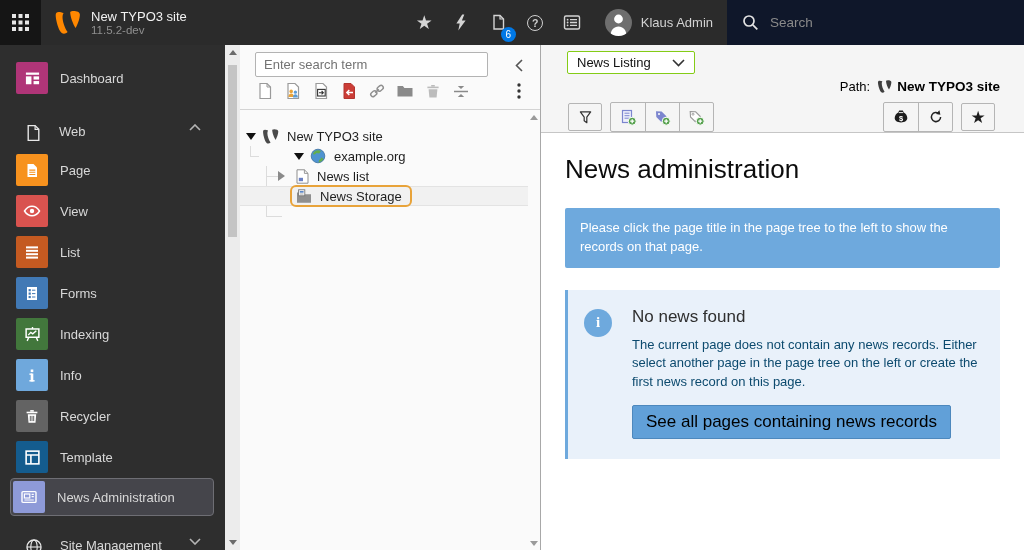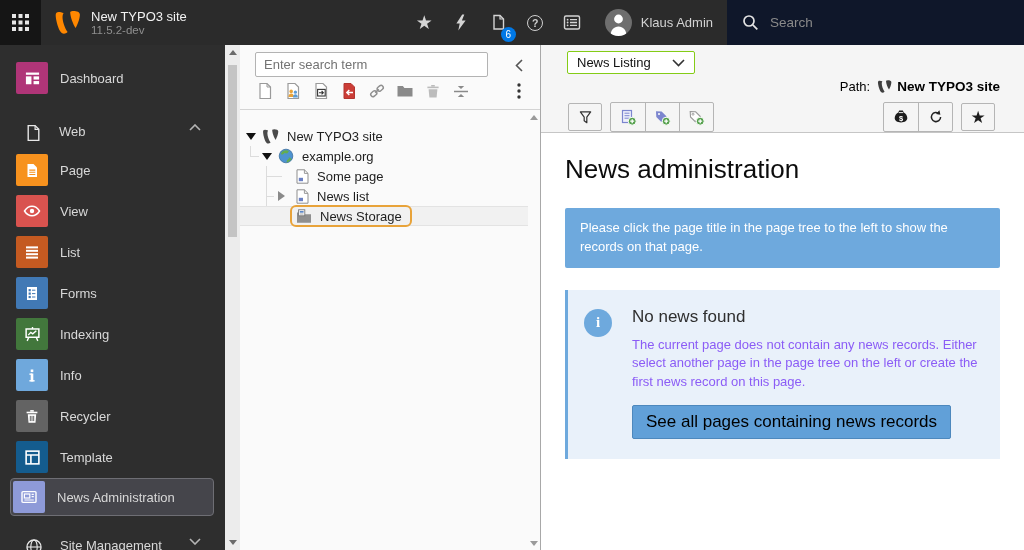--- a/index.html
+++ b/index.html
@@ -85,21 +85,21 @@
   .trow .nlabel { margin-left:8px; }
   .exp { width:10px; height:10px; flex:none; position:relative; }
   .exp.open::after { content:""; position:absolute; left:0; top:2px;
     border-left:5px solid transparent; border-right:5px solid transparent;
     border-top:7px solid #111; }
   .exp.closed::after { content:""; position:absolute; left:2px; top:0;
     border-top:5px solid transparent; border-bottom:5px solid transparent;
     border-left:7px solid #8a8a8a; }
   .nicon { flex:none; margin-left:6px; }
   .trow.lvl0 { padding-left:6px; }
-  .trow.lvl1 { padding-left:22px; }
+  .trow.lvl1 { padding-left:22px;margin-left:32px; }
   .trow.lvl2 { padding-left:36px; }
   .expslot { width:14px; flex:none; display:flex; align-items:center; }
   .trow.sel { background:#f1f1f1;
     box-shadow: inset 0 1px 0 #e3e3e3, inset 0 -1px 0 #e3e3e3; }
   .sel-ring { display:inline-flex; align-items:center; height:22px;
     border:2px solid #e8a33a; border-radius:6px; padding:0 8px 0 2px; background:#f1f1f1; }
   .sel-ring .nicon { margin-left:2px; }
   #treescroll { position:absolute; right:0; top:66px; bottom:0; width:12px; }
   #treescroll .sb-up { left:2px; border-bottom-color:#9a9a9a; top:4px; }
   #treescroll .sb-down { left:2px; border-top-color:#9a9a9a; bottom:4px; }
@@ -130,21 +130,21 @@
   #modbody h1 { margin:21px 24px 0; font-size:26px; font-weight:400; color:#0c0c0c; }
   .info-banner { margin:23px 24px 0; background:#6ea9dd; border-radius:2px;
     color:#fff; font-size:13px; line-height:1.45; padding:11px 15px; }
   .callout { margin:22px 24px 0; background:#e9f1fa; border-left:3px solid #6ea9dd;
     padding:17px 16px 20px; display:flex; }
   .co-icon { width:28px; height:28px; border-radius:50%; background:#6ea9dd; flex:none;
     color:#fff; font-size:15px; font-weight:bold; font-family:"Liberation Serif", serif;
     display:flex; align-items:center; justify-content:center; margin-top:2px; }
   .co-body { margin-left:20px; }
   .co-title { font-size:17px; color:#2f2f2f; font-weight:400; }
-  .co-text { margin-top:9px; font-size:13px; color:#8b5cf6; line-height:1.42;
+  .co-text { margin-top:9px; font-size:13px; color:#0c4a6e; line-height:1.42;
     max-width:355px; }
   .co-btn { margin-top:14px; display:inline-block; background:#61a0d8;
     border:1px solid #4d88bd; border-radius:2px; color:#000; font-size:17px;
     padding:6px 13px; cursor:pointer; font-family:inherit; }
 </style>
 </head>
 <body>
 
 <div id="topbar">
   <div class="tb-grid">
@@ -465,29 +465,20 @@
     <div class="trow lvl1">
       <span class="exp open"></span>
       <svg class="nicon" width="16" height="16" viewBox="0 0 16 16">
         <circle cx="8" cy="8" r="6.8" fill="#4e93d0" stroke="#3a6f9e" stroke-width="0.8"></circle>
         <path d="M3 5.4C4 3.4 6 2.2 8 2.2c1.1 0 2.1.3 3 .9L9.2 5.6 6.6 4.9 4.9 6.6 3 6.2z" fill="#64ad4f"></path>
         <path d="M10.8 9.2l2.7 1.6c-.9 2-2.8 3.5-5 3.7l.6-2.6 1.7-1.2z" fill="#64ad4f"></path>
       </svg>
       <span class="nlabel">example.org</span>
     </div>
 
-    <div class="trow lvl2">
-      <span class="expslot"></span>
-      <svg class="nicon" width="13" height="15" viewBox="0 0 13 15">
-        <path d="M1 .8h7.4L12 4.4v9.8H1z" fill="#fff" stroke="#8f8f8f" stroke-width="1"></path>
-        <path d="M8.4.8v3.6H12" fill="none" stroke="#8f8f8f" stroke-width="0.9"></path>
-        <rect x="2.8" y="8.8" width="4.2" height="3.4" fill="#6b80c5"></rect>
-      </svg>
-      <span class="nlabel">Some page</span>
-    </div>
 
     <div class="trow lvl2">
       <span class="expslot">
           <span class="exp closed"></span>
         </span>
       <svg class="nicon" width="13" height="15" viewBox="0 0 13 15">
         <path d="M1 .8h7.4L12 4.4v9.8H1z" fill="#fff" stroke="#8f8f8f" stroke-width="1"></path>
         <path d="M8.4.8v3.6H12" fill="none" stroke="#8f8f8f" stroke-width="0.9"></path>
         <rect x="2.8" y="8.8" width="4.2" height="3.4" fill="#6b80c5"></rect>
       </svg>

